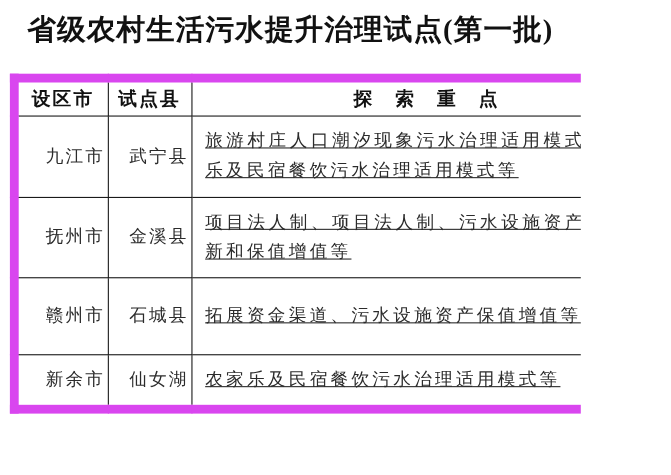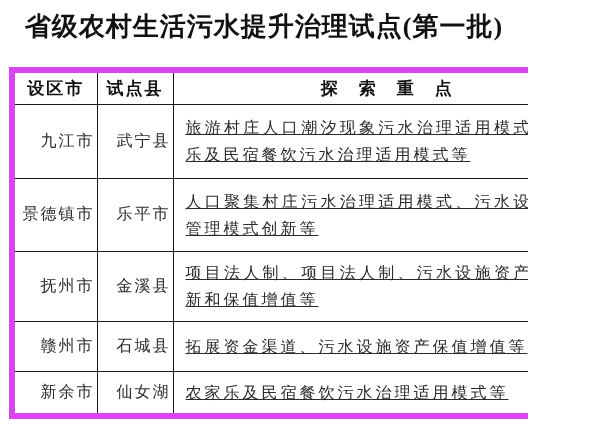--- a/index.html
+++ b/index.html
@@ -22,21 +22,21 @@
     color: #111111;
     font-family: "Liberation Serif", "DejaVu Serif", serif;
   }
   table.pilot-table {
     position: absolute;
     left: 9px;
     top: 67px;
     width: 592px;
     border-collapse: collapse;
     table-layout: fixed;
-    border: 6px solid #d946ef;
+    border: 8px solid #d946ef;
     background: #ffffff;
   }
   .pilot-table col.c-city   { width: 85px; }
   .pilot-table col.c-county { width: 76px; }
   .pilot-table col.c-focus  { width: 431px; }
   .pilot-table th, .pilot-table td {
     border: 1px solid #1a1a1a;
     vertical-align: middle;
   }
   .pilot-table th {
@@ -90,25 +90,20 @@
         <th>探　索　重　点</th>
       </tr>
     </thead>
     <tbody>
       <tr>
         <td class="city">九江市</td>
         <td class="county">武宁县</td>
         <td class="focus">旅游村庄人口潮汐现象污水治理适用模式、农家乐及民宿餐饮污水治理适用模式等</td>
       </tr>
       <tr>
-        <td class="city">景德镇市</td>
-        <td class="county">乐平市</td>
-        <td class="focus">人口聚集村庄污水治理适用模式、污水设施资产管理模式创新等</td>
-      </tr>
-      <tr>
         <td class="city">抚州市</td>
         <td class="county">金溪县</td>
         <td class="focus">项目法人制、项目法人制、污水设施资产管理创新和保值增值等</td>
       </tr>
       <tr>
         <td class="city">赣州市</td>
         <td class="county">石城县</td>
         <td class="focus">拓展资金渠道、污水设施资产保值增值等</td>
       </tr>
       <tr>

